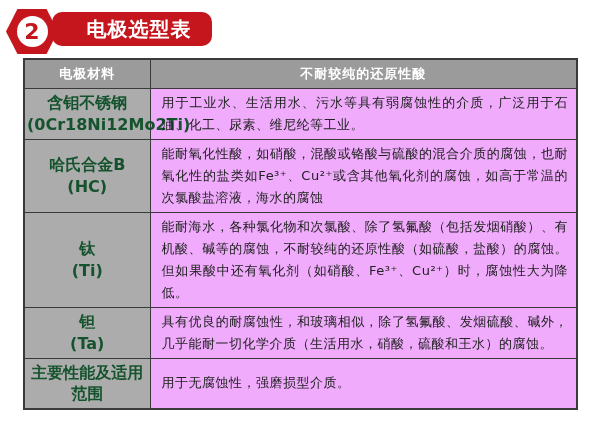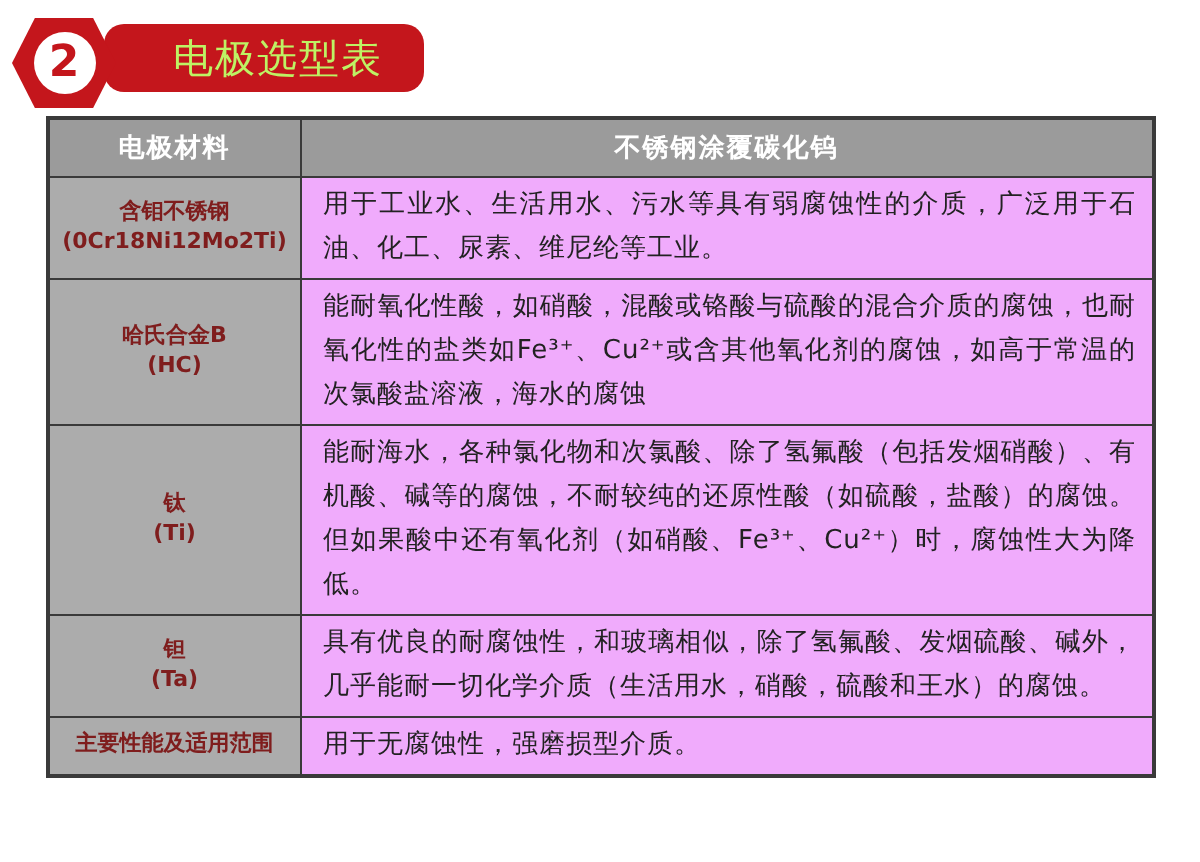--- a/index.html
+++ b/index.html
@@ -11,21 +11,21 @@
 
   
   .header { position: relative; height: 58px; }
   .title-pill {
     position: absolute; left: 52px; top: 12px;
     width: 160px; height: 34px;
     background: #c4161c; border-radius: 10px;
     display: flex; align-items: center; justify-content: center;
   }
   .title-pill span {
-    color: #bef264; font-size: 20px; font-weight: normal; letter-spacing: 1px;
+    color: #ffffff; font-size: 20px; font-weight: bold; letter-spacing: 1px;
     padding-left: 14px;
   }
   .hex-badge {
     position: absolute; left: 6px; top: 9px;
     width: 52px; height: 45px;
     background: #c4161c;
     clip-path: polygon(22% 0, 78% 0, 100% 50%, 78% 100%, 22% 100%, 0 50%);
     display: flex; align-items: center; justify-content: center;
   }
   .hex-badge .circle {
@@ -44,22 +44,22 @@
     border: 2px solid #3a3a3a;
   }
   col.c-mat { width: 126px; }
   th, td { border: 1.5px solid #3a3a3a; }
   thead th {
     background: #9b9b9b; color: #ffffff;
     font-size: 13px; font-weight: bold;
     height: 29px; letter-spacing: 1px;
   }
   td.mat {
-    background: #acacac; color: #7f1d1d;
-    font-size: 11px; font-weight: bold; text-align: center;
+    background: #acacac; color: #14532d;
+    font-size: 16px; font-weight: bold; text-align: center;
     line-height: 1.35; padding: 3px 2px; vertical-align: middle;
   }
   td.desc {
     background: #f0abfc; color: #222222;
     font-size: 13px; line-height: 22px;
     padding: 3px 8px 3px 11px; vertical-align: middle;
     text-align: justify; letter-spacing: 0.5px;
   }
 </style>
 </head>
@@ -78,21 +78,21 @@
 
 <div class="table-wrap">
   <table>
     <colgroup>
         <col class="c-mat">
         <col class="c-desc">
       </colgroup>
     <thead>
       <tr>
         <th>电极材料</th>
-        <th>不锈钢涂覆碳化钨</th>
+        <th>不耐较纯的还原性酸</th>
       </tr>
     </thead>
     <tbody id="table-body">
   <tr>
     <td class="mat">
       <div>含钼不锈钢</div>
       <div>(0Cr18Ni12Mo2Ti)</div>
     </td>
     <td class="desc">用于工业水、生活用水、污水等具有弱腐蚀性的介质，广泛用于石油、化工、尿素、维尼纶等工业。</td>
   </tr>

